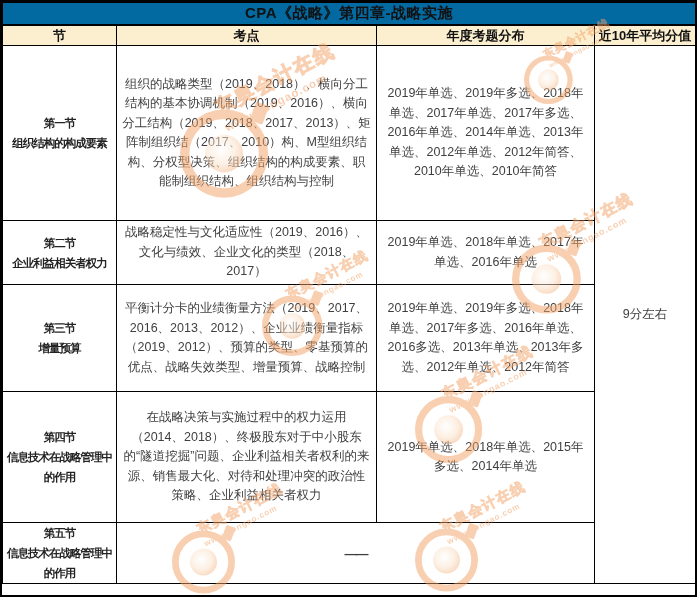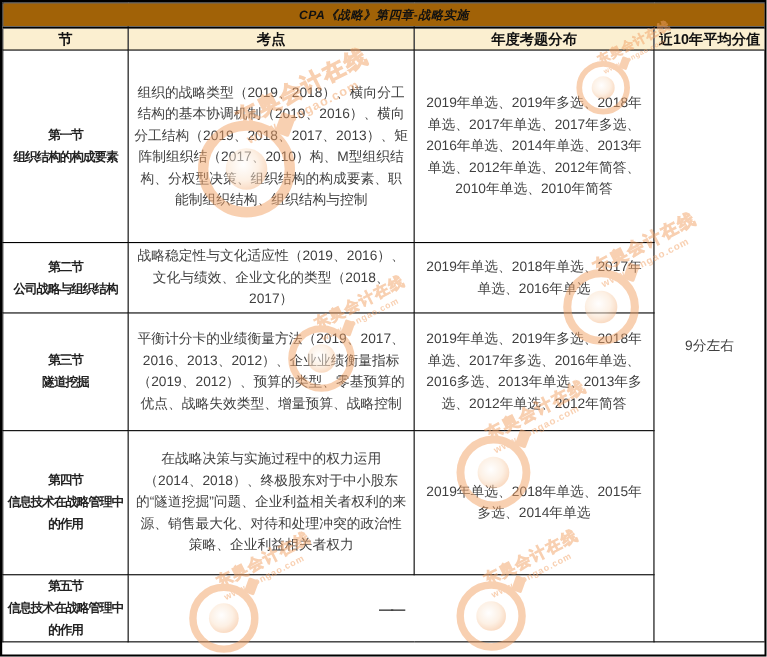--- a/index.html
+++ b/index.html
@@ -4,22 +4,22 @@
 <style>
   html,body{margin:0;padding:0;background:#fff;}
   .stage{
     position:relative;width:693px;height:593px;border:2px solid #000;
     background:#fff;overflow:hidden;
     font-family:"Liberation Sans","DejaVu Sans",sans-serif;
   }
   table.main{border-collapse:collapse;table-layout:fixed;width:693px;}
   td,th{border:1px solid #000;text-align:center;vertical-align:middle;padding:0 4px;overflow:hidden;}
   .title-row td{
-    background:#a16207;font-weight:bold;font-size:11px;color:#111;
-    height:21px;border-bottom:2px solid #000;letter-spacing:0.5px;font-style:italic;
+    background:#0369a1;font-weight:bold;font-size:15px;color:#111;
+    height:21px;border-bottom:2px solid #000;letter-spacing:0.5px;
   }
   .head-row th{
     background:#FBEFD0;font-weight:bold;font-size:13px;color:#111;height:19px;padding:0 1px;
   }
   td.sec{font-weight:bold;font-size:11.5px;letter-spacing:-1px;line-height:20px;color:#222;padding:0 1px;margin-left:12px;}
   td.kd,td.dist{font-size:12.5px;line-height:19.5px;color:#3F3F3F;padding:0 5px;}
   td.avg{font-size:12.5px;color:#3F3F3F;}
   td.dash-cell{font-size:13px;color:#3F3F3F;}
   .dash{letter-spacing:-2px;font-weight:bold;}
 
@@ -64,30 +64,30 @@
         <div>组织结构的构成要素</div>
       </td>
       <td class="kd">组织的战略类型（2019、2018）、横向分工结构的基本协调机制（2019、2016）、横向分工结构（2019、2018、2017、2013）、矩阵制组织结（2017、2010）构、M型组织结构、分权型决策、组织结构的构成要素、职能制组织结构、组织结构与控制</td>
       <td class="dist">2019年单选、2019年多选、2018年单选、2017年单选、2017年多选、2016年单选、2014年单选、2013年单选、2012年单选、2012年简答、2010年单选、2010年简答</td>
       <td class="avg" rowspan="5">9分左右</td>
     </tr>
 
     <tr style="height:64px">
       <td class="sec">
         <div>第二节</div>
-        <div>公司战略与组织结构</div>
+        <div>企业利益相关者权力</div>
       </td>
       <td class="kd">战略稳定性与文化适应性（2019、2016）、文化与绩效、企业文化的类型（2018、2017）</td>
       <td class="dist">2019年单选、2018年单选、2017年单选、2016年单选</td>
     </tr>
 
     <tr style="height:107px">
       <td class="sec">
         <div>第三节</div>
-        <div>隧道挖掘</div>
+        <div>增量预算</div>
       </td>
       <td class="kd">平衡计分卡的业绩衡量方法（2019、2017、2016、2013、2012）、企业业绩衡量指标（2019、2012）、预算的类型、零基预算的优点、战略失效类型、增量预算、战略控制</td>
       <td class="dist">2019年单选、2019年多选、2018年单选、2017年多选、2016年单选、2016多选、2013年单选、2013年多选、2012年单选、2012年简答</td>
     </tr>
 
     <tr style="height:131px">
       <td class="sec">
         <div>第四节</div>
         <div>信息技术在战略管理中的作用</div>
       </td>

